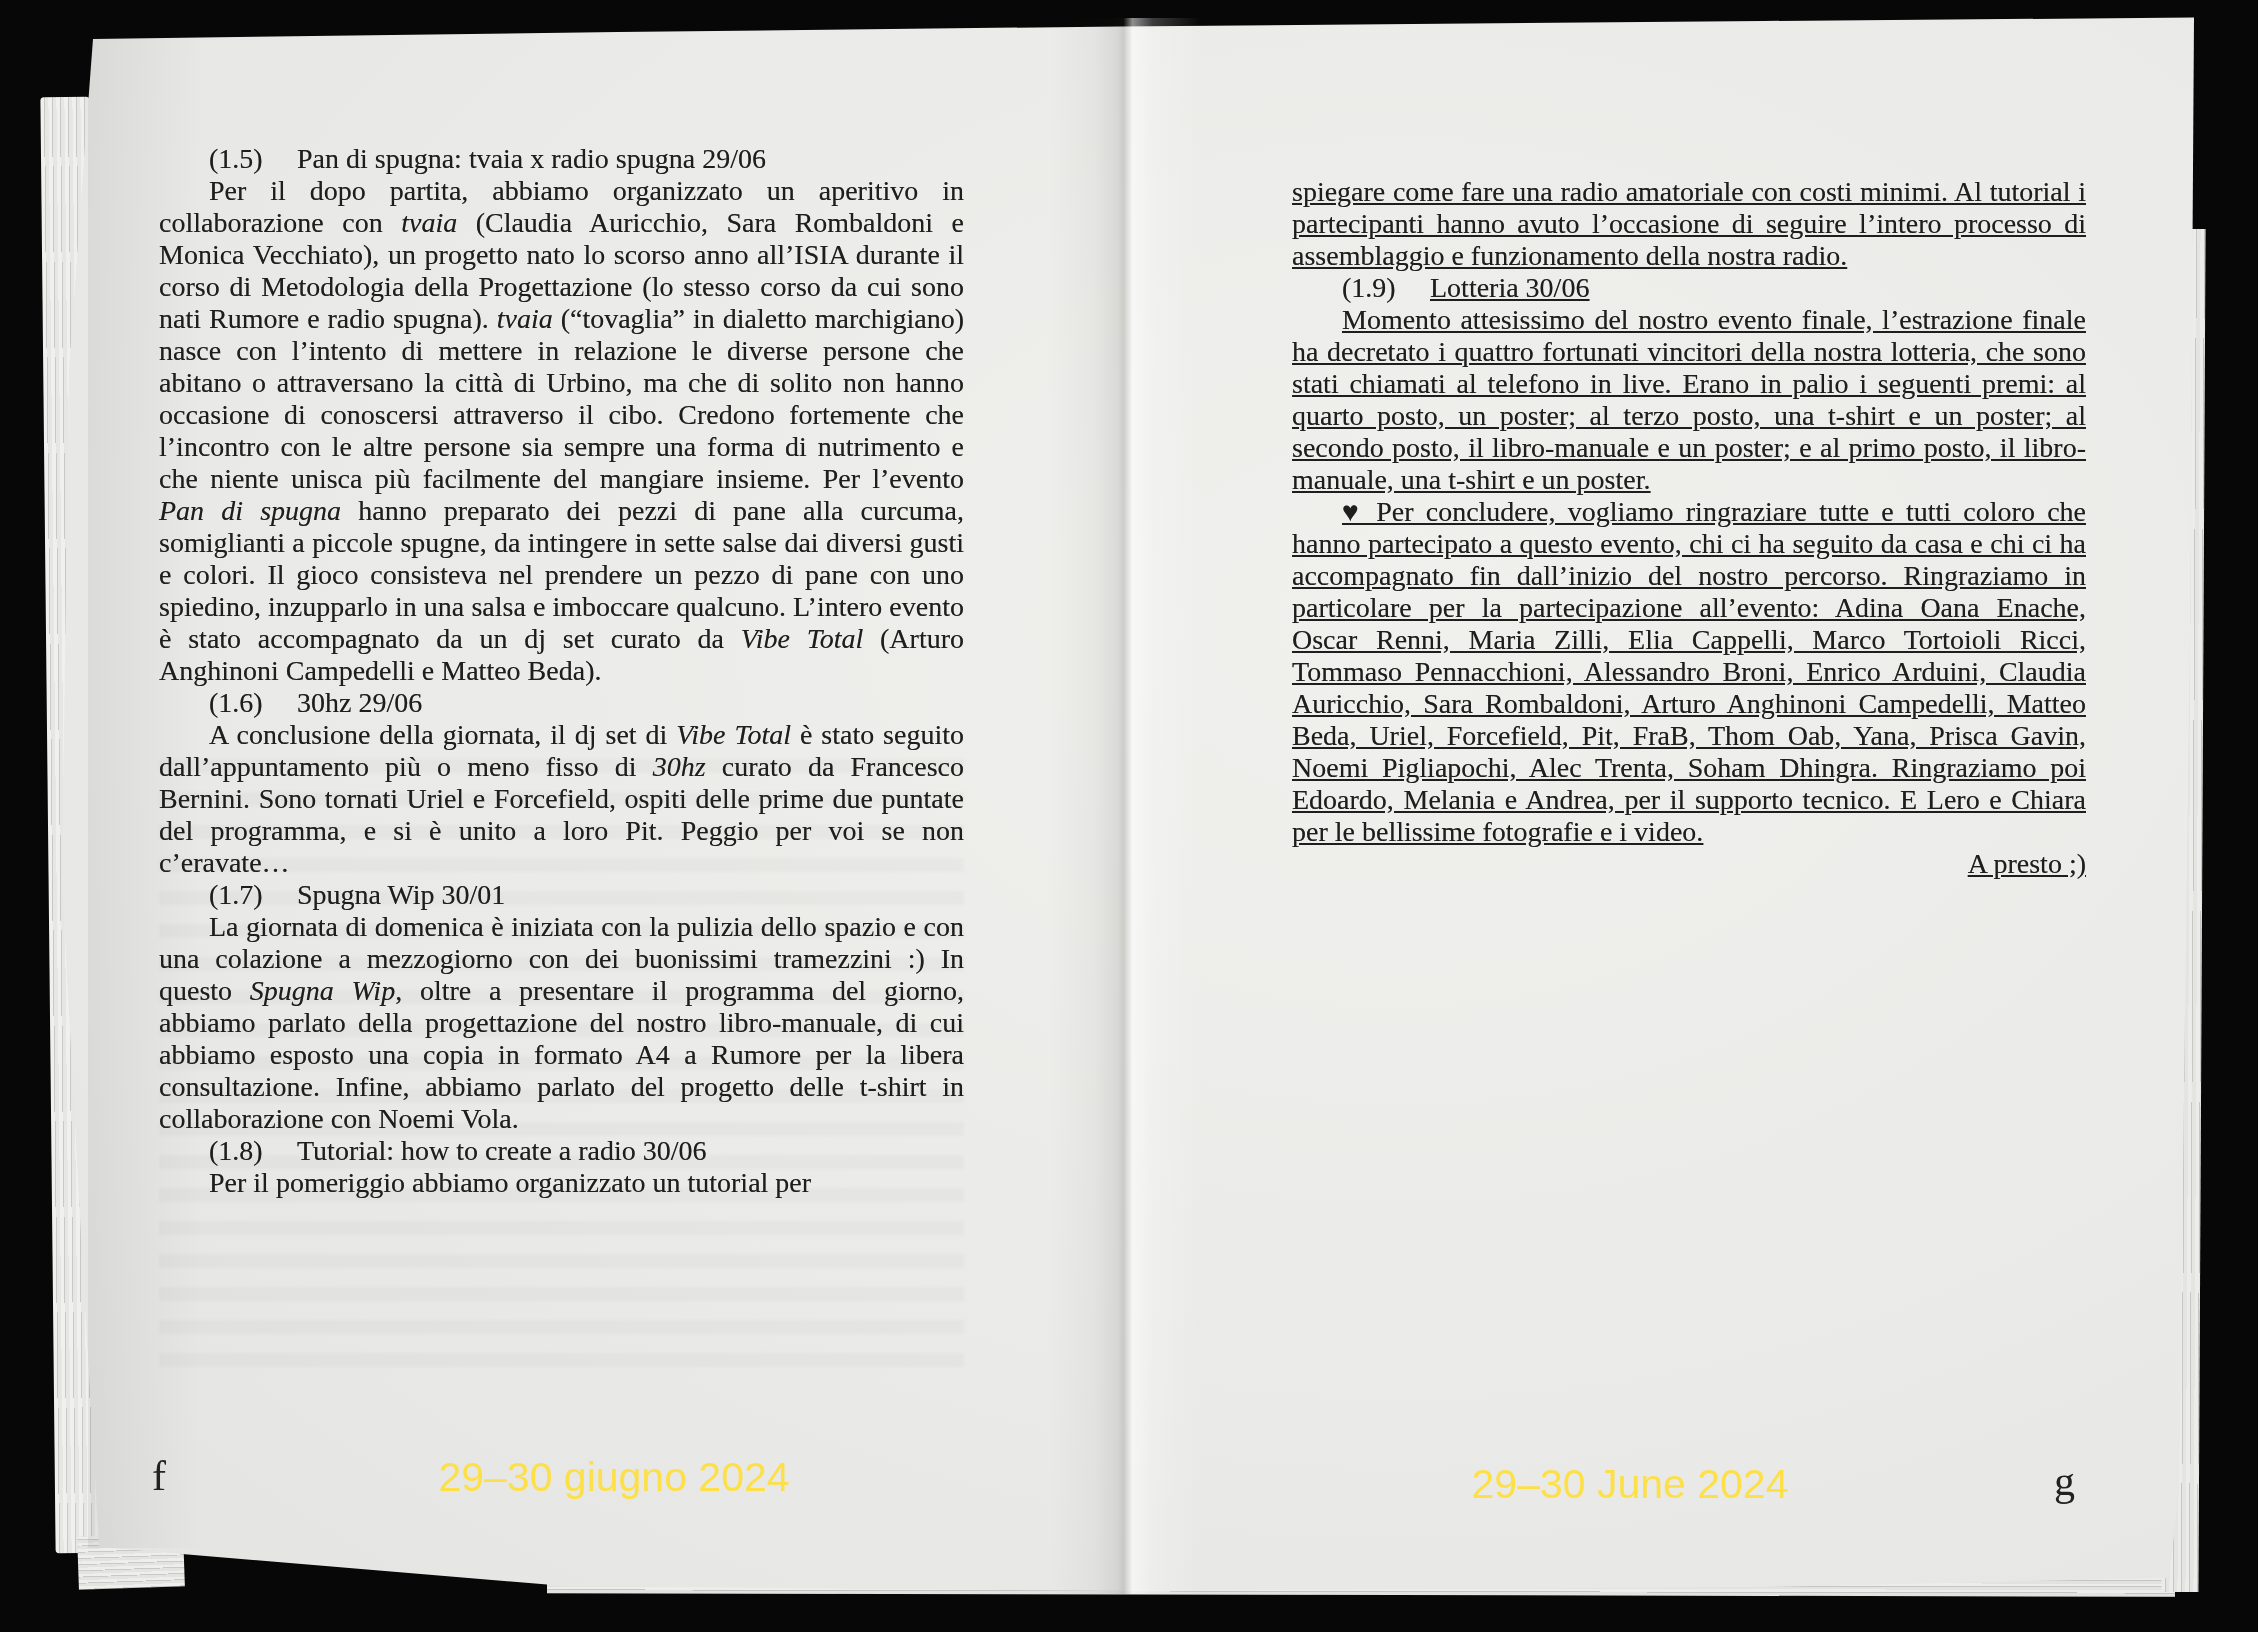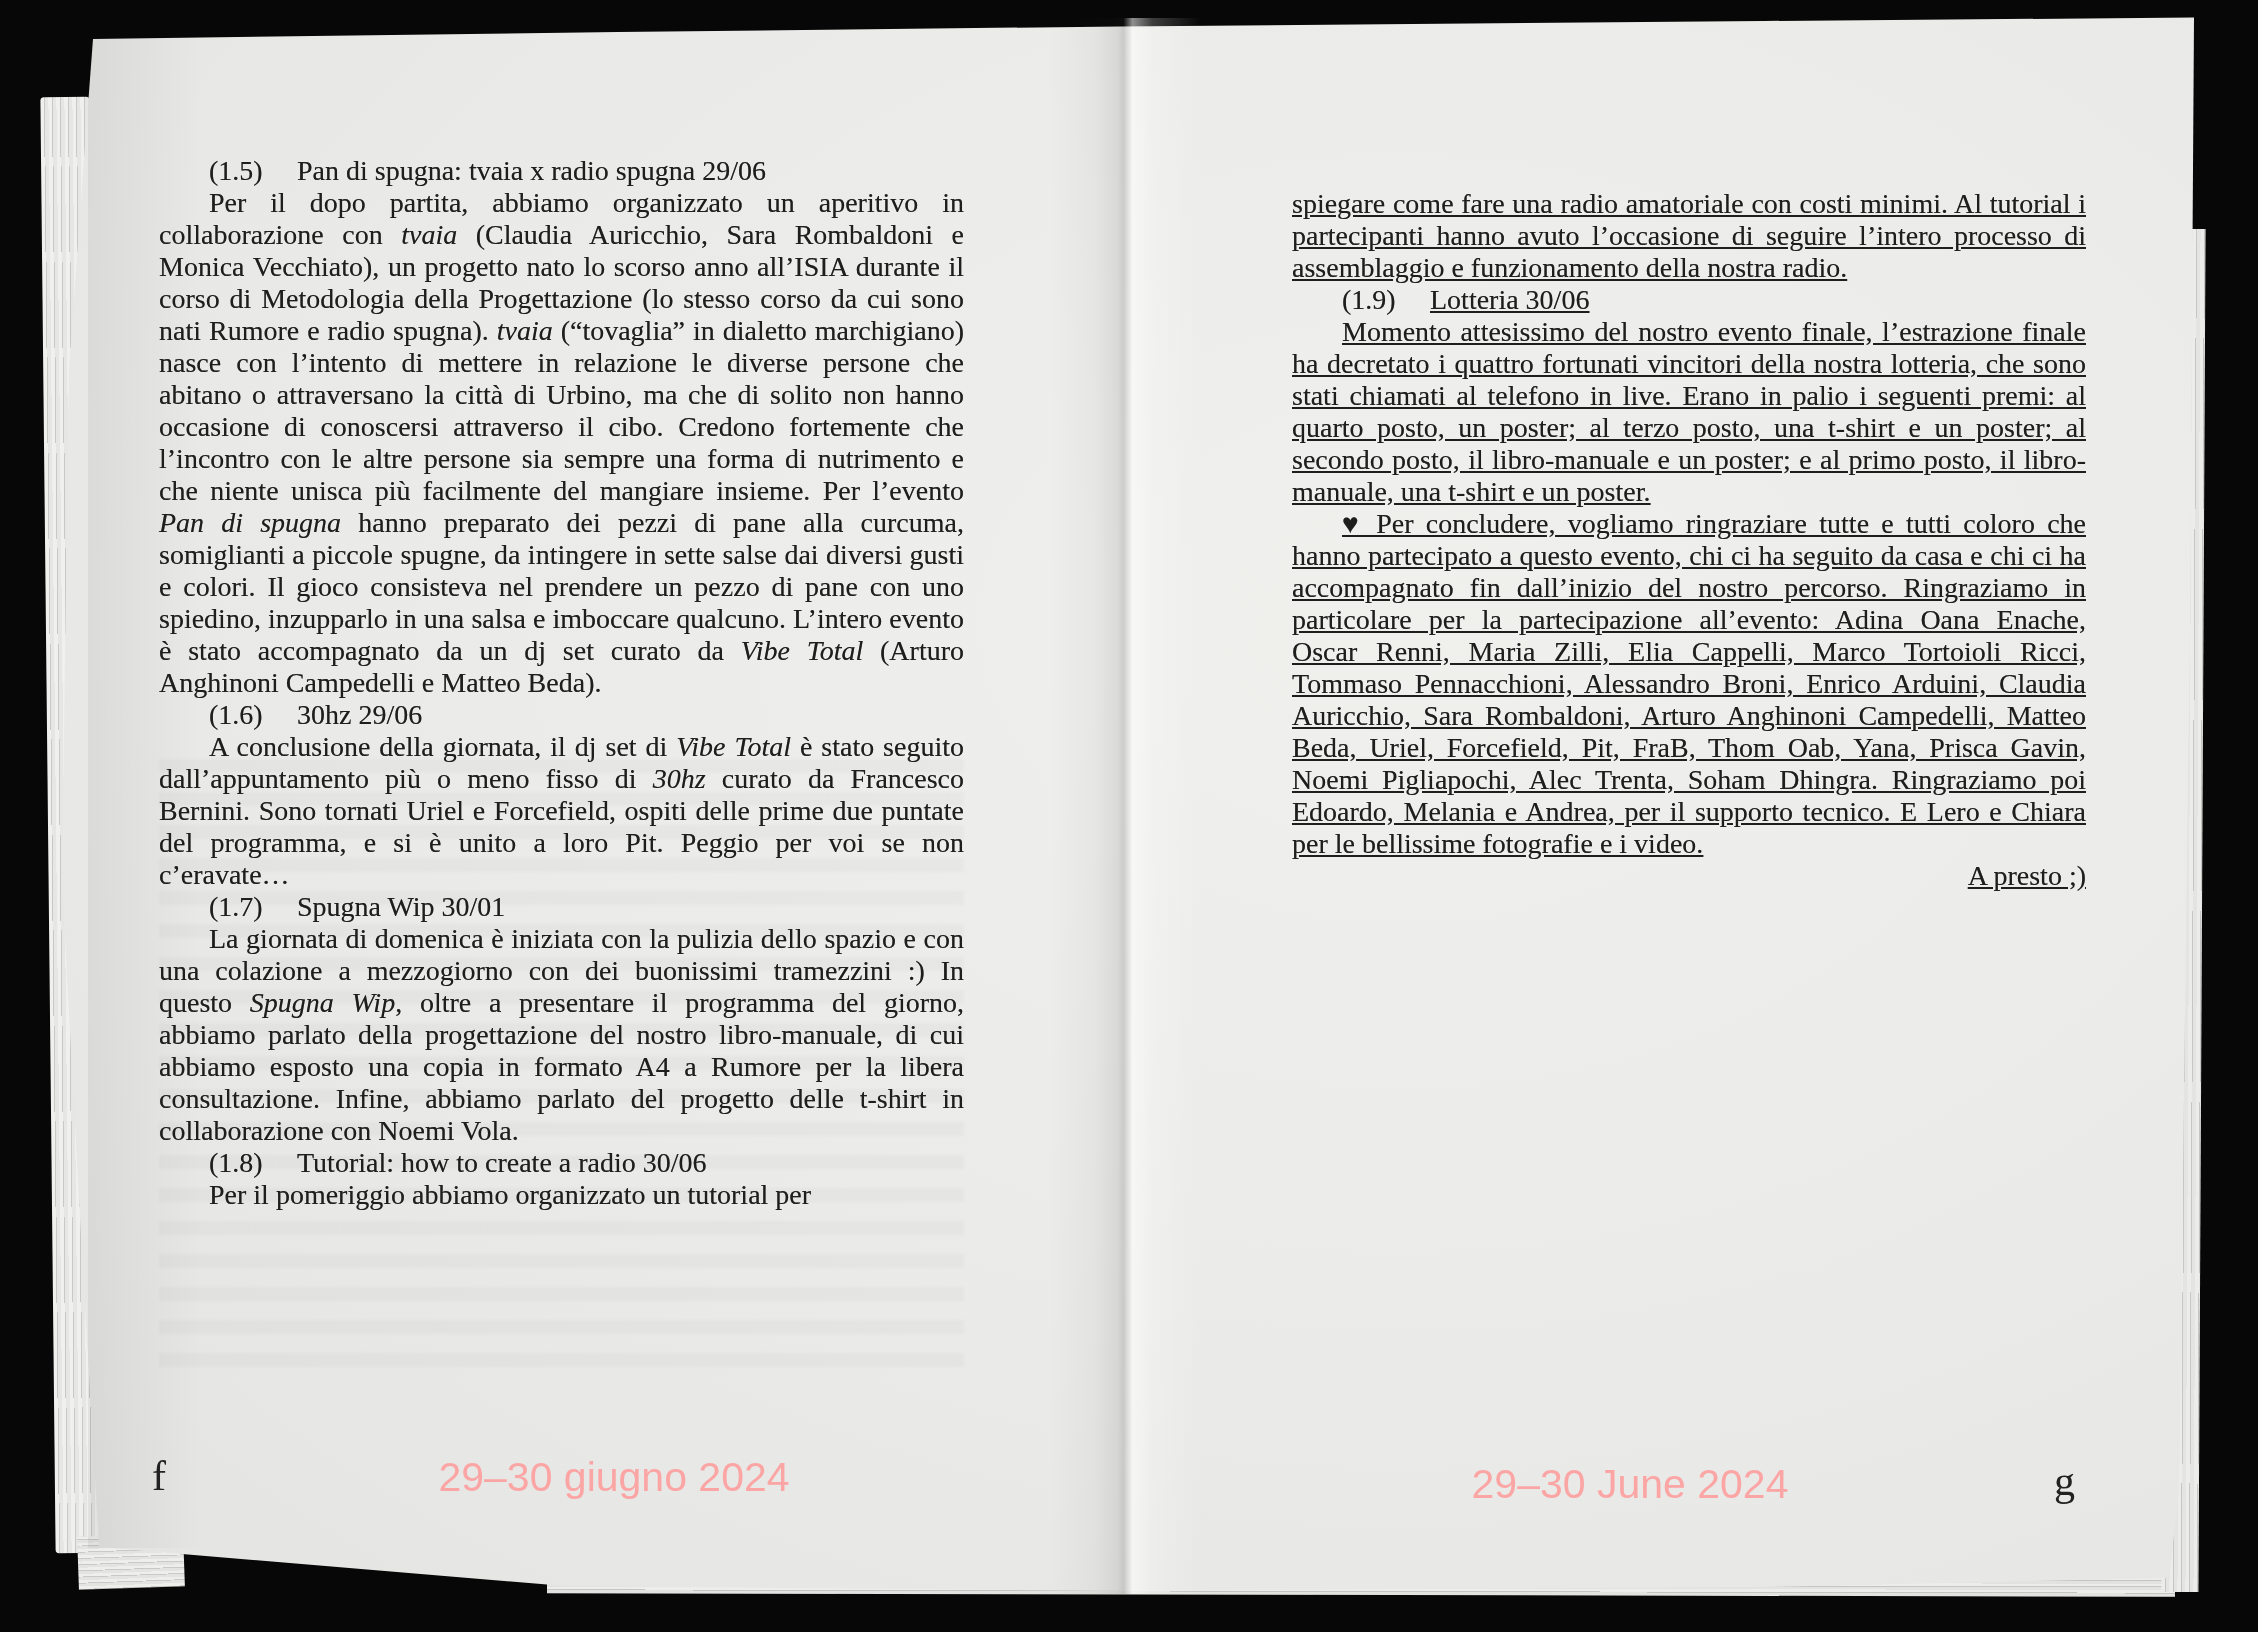--- a/index.html
+++ b/index.html
@@ -68,36 +68,36 @@
   .text-col{
     position:absolute;z-index:3;
     font-size:28px;line-height:32px;color:#1e1e1d;
     text-align:justify;
     hyphens:auto;-webkit-hyphens:auto;
     text-shadow:0 0 0.6px rgba(35,35,33,0.55);
   }
   .col-left{left:159px;top:143px;width:805px;}
   .col-right{left:1292px;top:176px;width:794px;text-decoration:underline;}
   .block{}
-  .block.first{margin-top:12px;}
+  .block.first{margin-top:0;}
   .heading{text-align:left;padding-left:50px;white-space:nowrap;}
   .h-num{display:inline-block;min-width:88px;}
   .para{margin:0;}
   .para.indent{text-indent:50px;}
   .para.signoff{text-indent:97px;text-align:right;}
   
   .folio{
     position:absolute;z-index:3;font-family:"Liberation Serif",serif;
     font-size:42px;color:#222;
   }
   .folio-left{left:152px;top:1452px;}
   .folio-right{left:2054px;top:1457px;}
   .date-footer{
     position:absolute;z-index:3;font-family:"Liberation Sans",sans-serif;
-    font-size:41px;color:#fca5a5;transform:translateX(-50%);white-space:nowrap;
+    font-size:41px;color:#fde047;transform:translateX(-50%);white-space:nowrap;
   }
   .date-left{left:614px;top:1454px;}
   .date-right{left:1630px;top:1461px;}
 </style>
 </head>
 <body>
 
 <div class="stack-left"></div>
 <div class="stack-bottom"></div>
 <div class="stack-right"></div>

